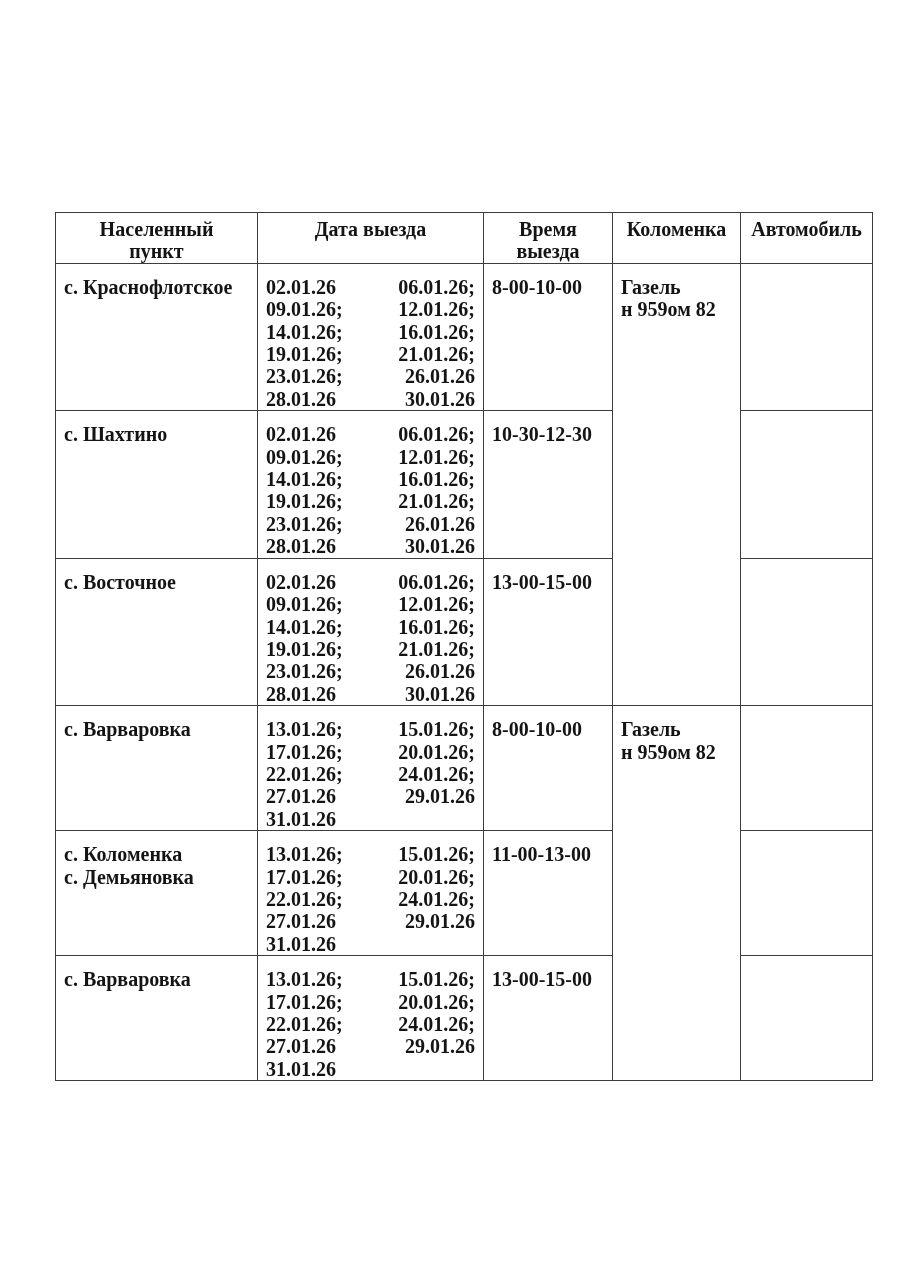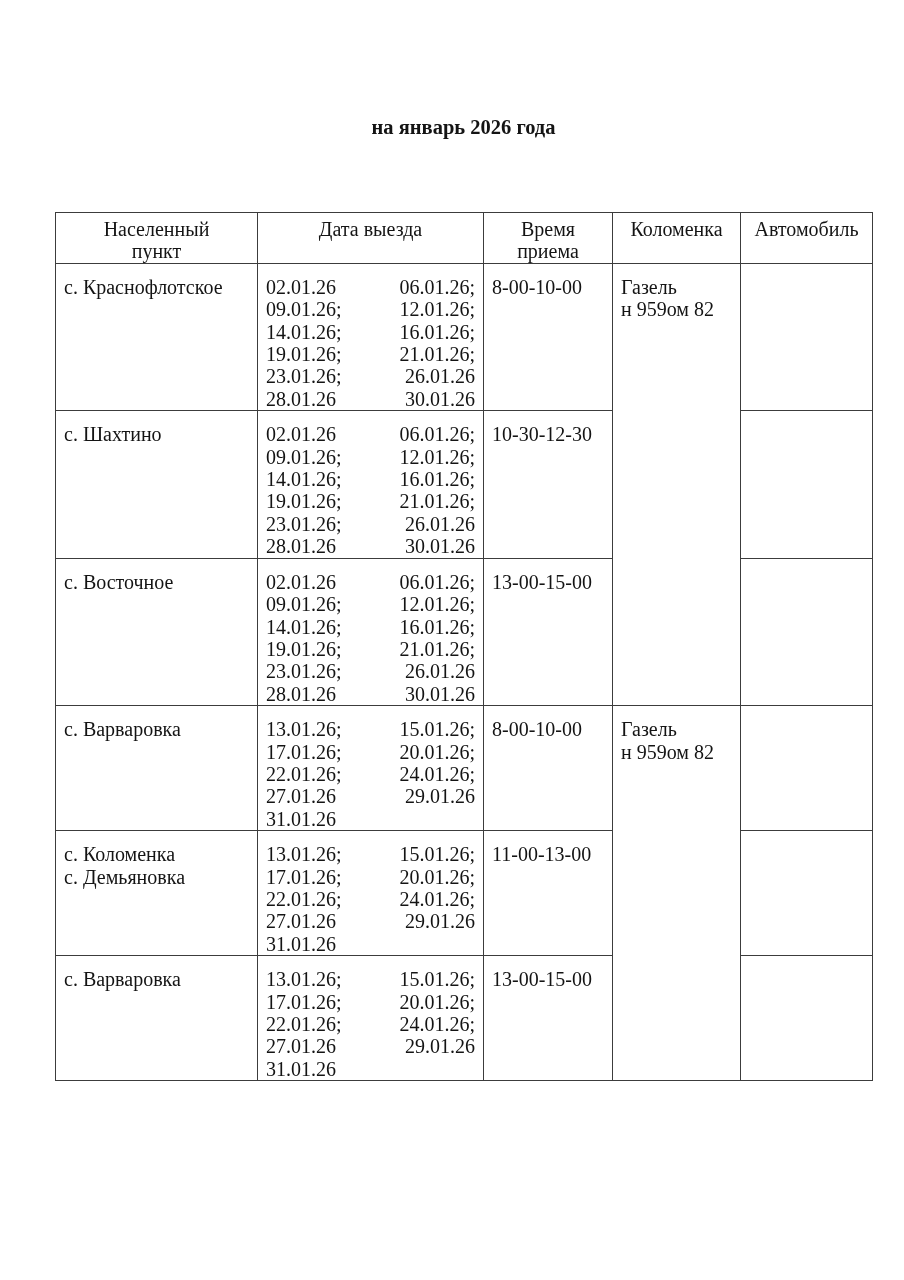--- a/index.html
+++ b/index.html
@@ -34,21 +34,21 @@
     width: 817px;
     border-collapse: collapse;
     table-layout: fixed;
   }
   table.schedule td, table.schedule th {
     border: 1.5px solid #3c3c3c;
     vertical-align: top;
     padding: 12px 8px 0 8px;
     font-size: 20px;
     line-height: 22.4px;
-    font-weight: normal;
+    font-weight: bold;
     overflow: hidden;
     box-sizing: border-box;
   }
   table.schedule th {
     text-align: center;
     padding-top: 5px;
   }
   thead tr { height: 50px; }
   tr.r-tall { height: 137px; }
   tr.r-short { height: 114px; }
@@ -64,21 +64,20 @@
     padding-bottom: 42px;
   }
   .c-note { }
 </style>
 </head>
 <body>
 
 <div class="page">
 
   <div class="title-block">
-    <div>на январь 2026 года</div>
   </div>
 
   <table class="schedule">
     <colgroup>
       <col style="width:202px">
       <col style="width:226px">
       <col style="width:129px">
       <col style="width:128px">
       <col style="width:132px">
     </colgroup>
@@ -86,21 +85,21 @@
       <tr>
         <th>
           <div>Населенный</div>
           <div>пункт</div>
         </th>
         <th>
           <div>Дата выезда</div>
         </th>
         <th>
           <div>Время</div>
-          <div>приема</div>
+          <div>выезда</div>
         </th>
         <th>
           <div>Коломенка</div>
         </th>
         <th>
           <div>Автомобиль</div>
         </th>
       </tr>
     </thead>
     <tbody>

